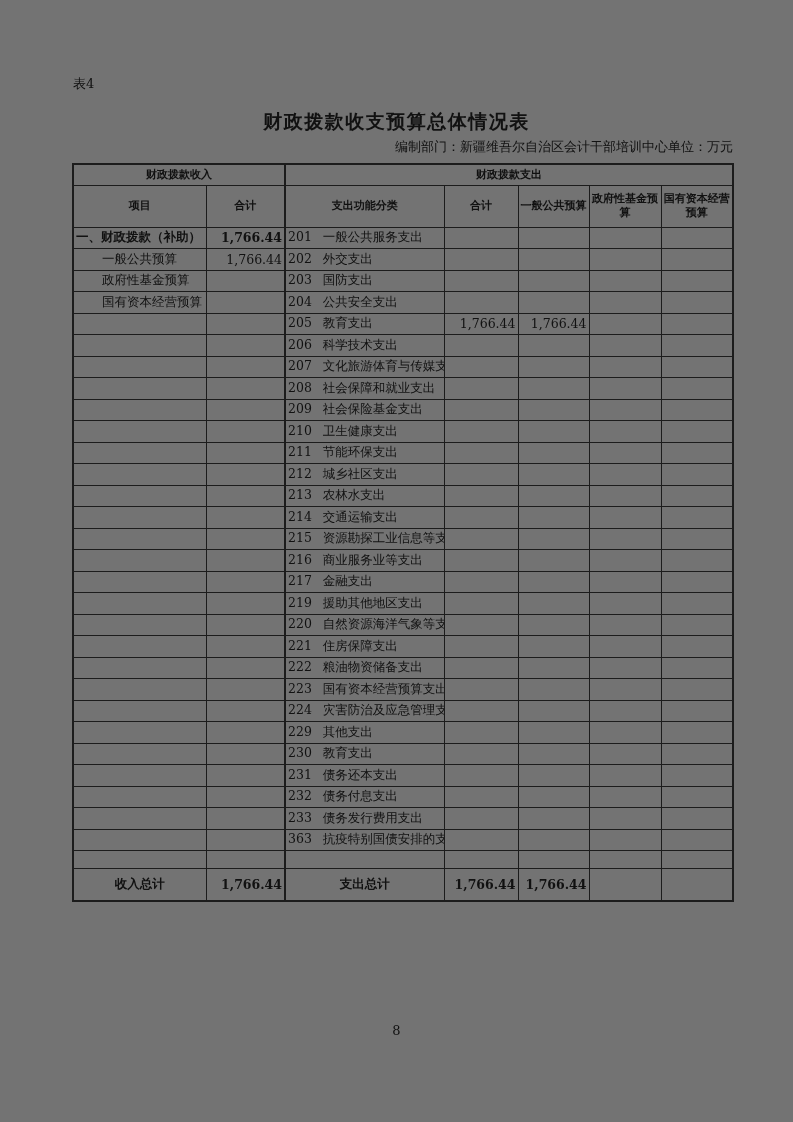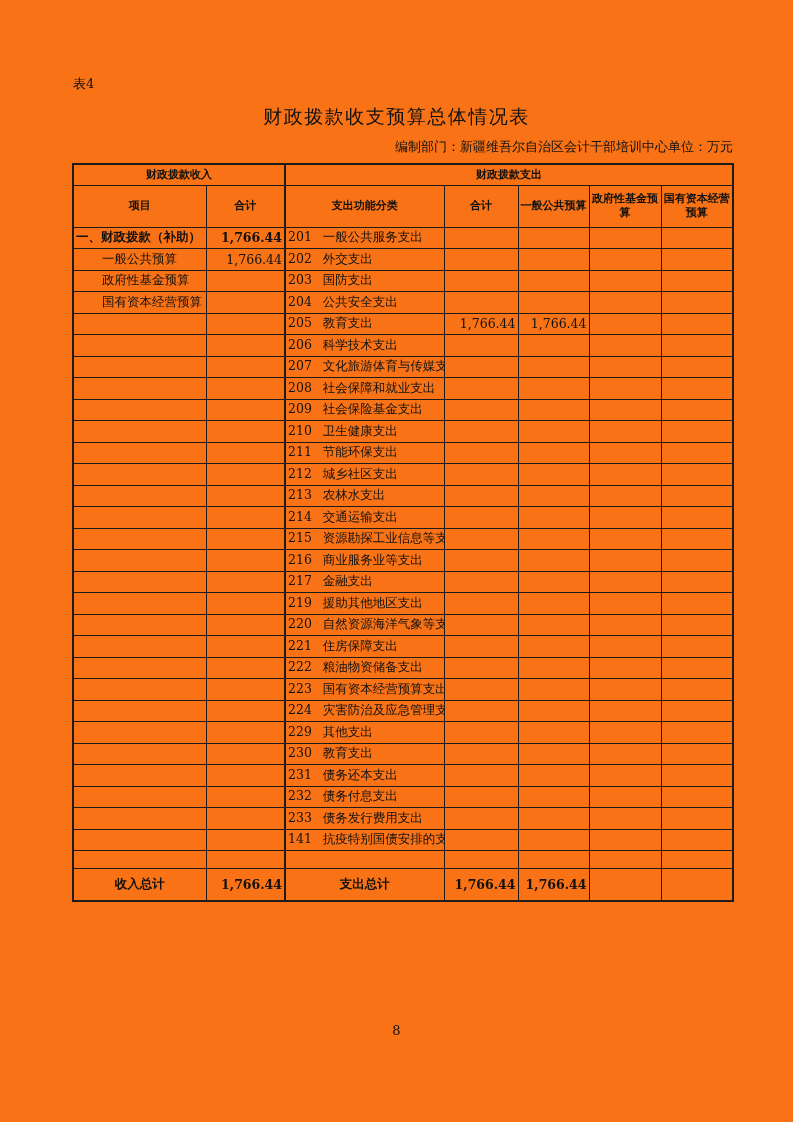--- a/index.html
+++ b/index.html
@@ -1,39 +1,39 @@
 <!DOCTYPE html>
 <html><head>
 <meta charset="utf-8">
 <style>
   html, body { margin: 0; padding: 0; background: #ffffff; }
   .page {
     position: relative;
     width: 793px;
     height: 1122px;
-    background: #f97316;
+    background: #737373;
     color: #111111;
     font-family: "DejaVu Serif", "Liberation Serif", serif;
     overflow: hidden;
   }
   .table-label {
     position: absolute;
     left: 73px;
     top: 75px;
     font-size: 13px;
   }
   .title {
     position: absolute;
     left: 0;
     right: 0;
     top: 101px;
-    margin: 3px;
+    margin: 8px;
     text-align: center;
     font-size: 19px;
-    font-weight: normal;
+    font-weight: bold;
     letter-spacing: 1.5px;
   }
   .meta {
     position: absolute;
     left: 72px;
     right: 60px;
     top: 138px;
     display: flex;
     justify-content: flex-end;
     font-size: 13px;
@@ -372,21 +372,21 @@
           <td class="c-num"></td>
           <td class="c-exp sec"><span>233</span><span class="ename">债务发行费用支出</span></td>
           <td class="c-num"></td>
           <td class="c-num"></td>
           <td class="c-num"></td>
           <td class="c-num"></td>
         </tr>
         <tr class="data">
           <td class="c-item"></td>
           <td class="c-num"></td>
-          <td class="c-exp sec"><span>141</span><span class="ename">抗疫特别国债安排的支出</span></td>
+          <td class="c-exp sec"><span>363</span><span class="ename">抗疫特别国债安排的支出</span></td>
           <td class="c-num"></td>
           <td class="c-num"></td>
           <td class="c-num"></td>
           <td class="c-num"></td>
         </tr>
         <tr class="empty-row">
           <td class="c-item"></td>
           <td class="c-num"></td>
           <td class="c-exp sec"></td>
           <td class="c-num"></td>

